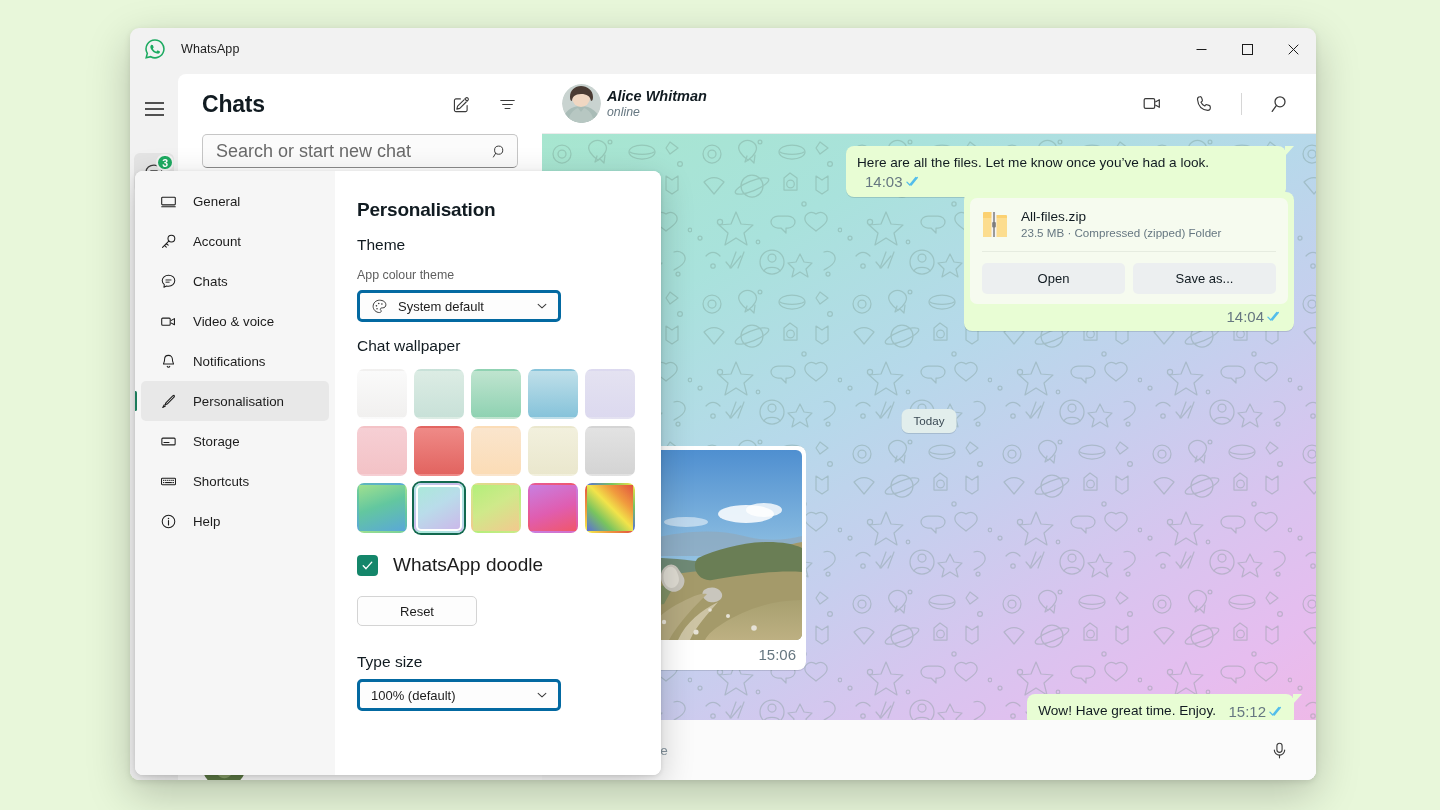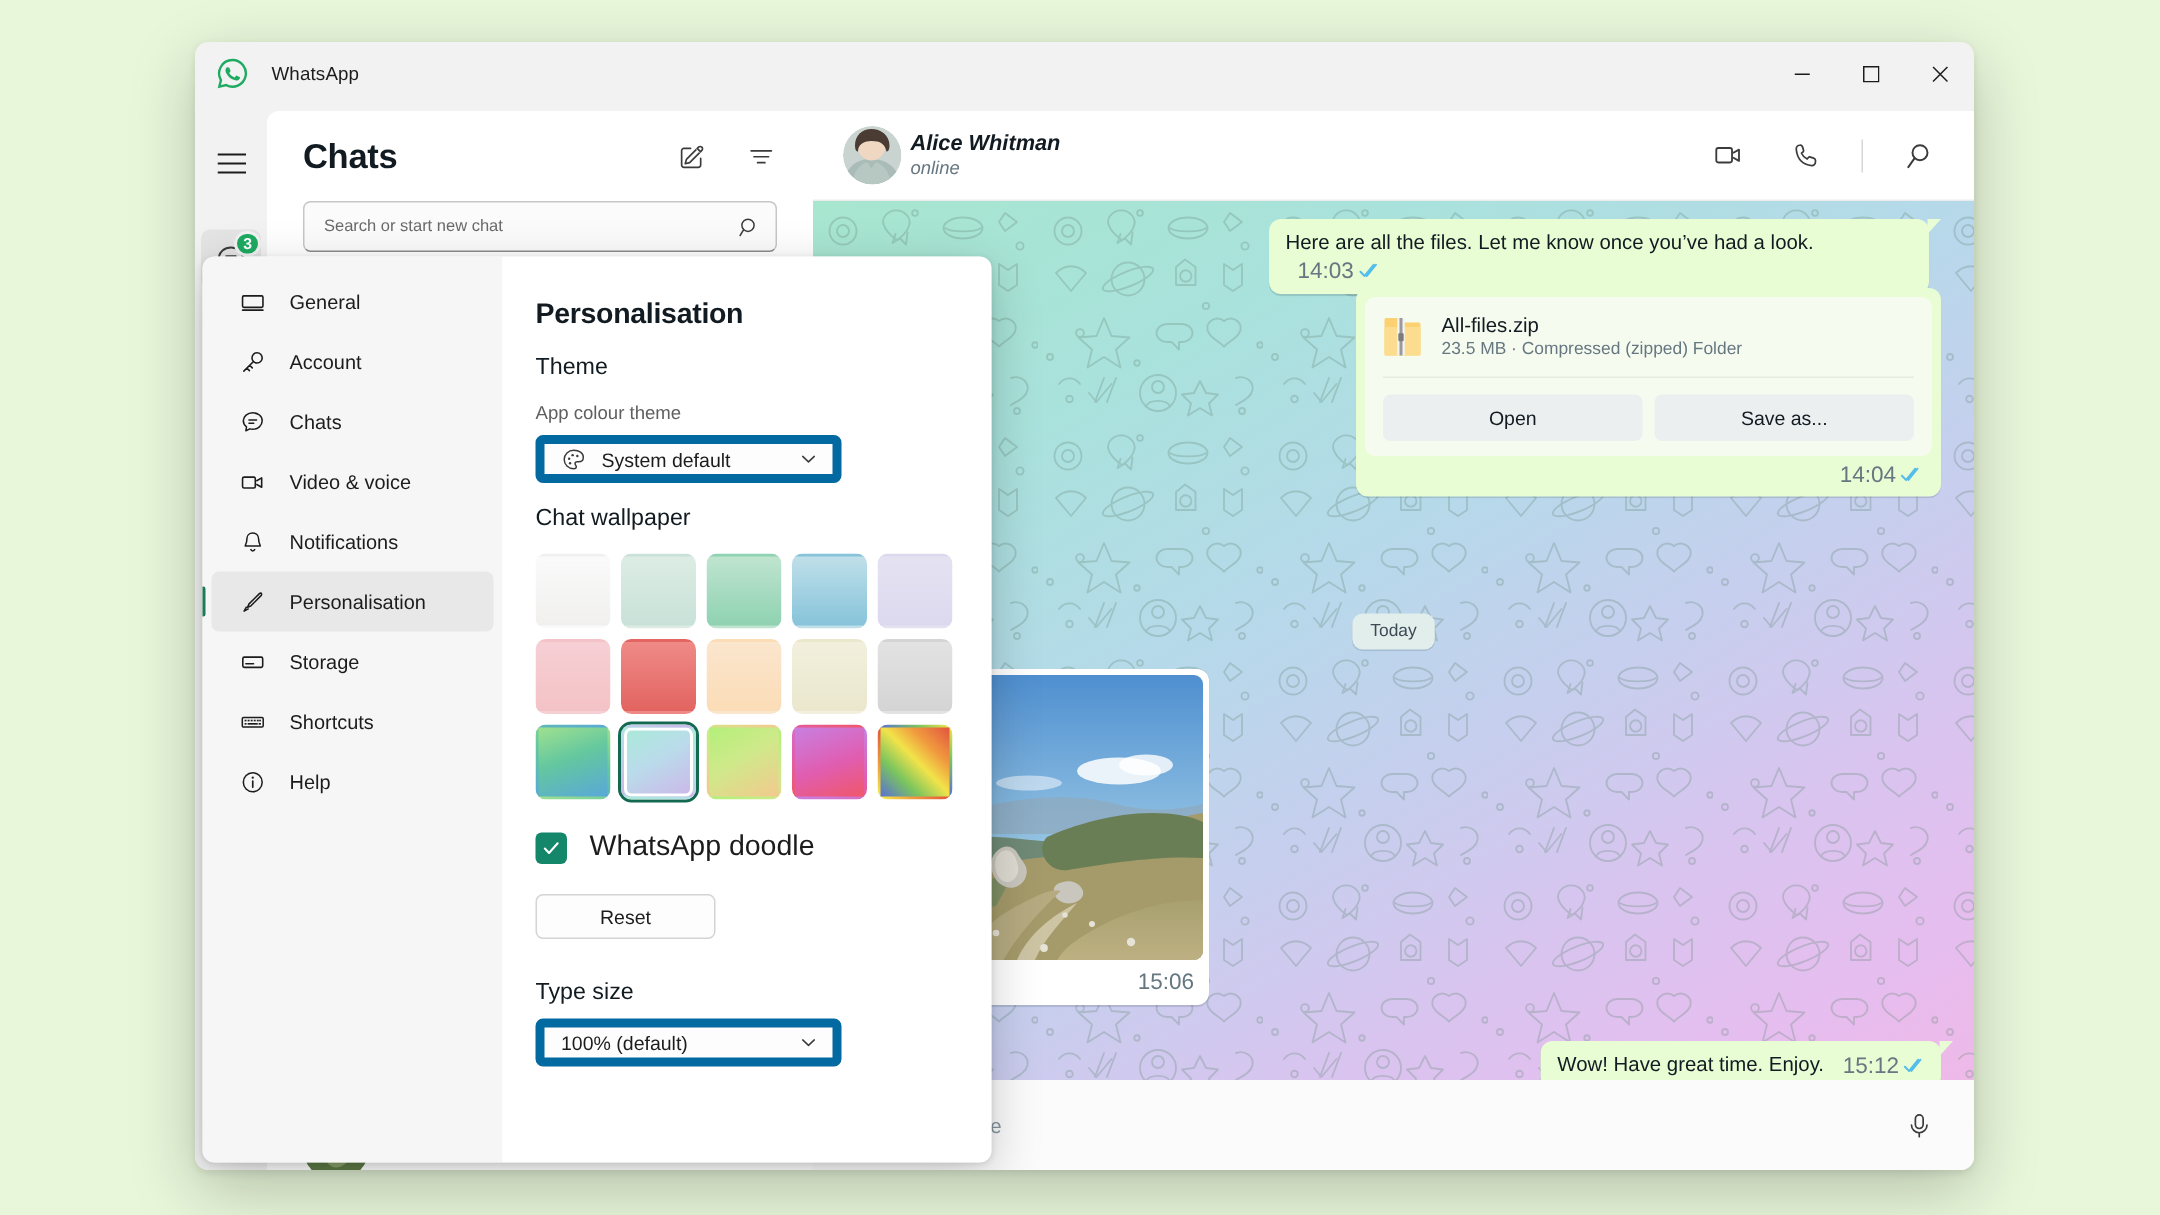--- a/index.html
+++ b/index.html
@@ -82,21 +82,21 @@
   .hdr-icon-btn { width: 30px; height: 30px; display:flex; align-items:center; justify-content:center; border-radius:5px; }
 
   #search-wrap { padding: 0 24px; }
   #search-box {
     height: 34px; border: 1px solid #c6c6c6; border-bottom-color: #8a8a8a;
     border-radius: 5px; background: #fbfbfb;
     display: flex; align-items: center; padding: 0 10px 0 13px;
   }
   #search-input {
     border: none; outline: none; background: transparent;
-    font-family: inherit; font-size: 11px; color: #3a3a3a; flex: 1;
+    font-family: inherit; font-size: 18px; color: #3a3a3a; flex: 1;
   }
   #search-input::placeholder { color: #6a6a6a; }
 
   
   #chat-rows { margin-top: 10px; }
   .chat-row {
     height: 64px; display: flex; align-items: center; padding: 0 18px 0 24px; gap: 13px;
   }
   .c-avatar {
     width: 44px; height: 44px; border-radius: 50%; flex: none; overflow: hidden;
@@ -163,21 +163,21 @@
   }
   .msg-text { font-size: 13.6px; color: #111b21; line-height: 18px; }
   .meta {
     display: inline-flex; align-items: center; gap: 3px;
     font-size: 15px; color: #667781; margin-left: 8px;
     vertical-align: bottom;
   }
   .ticks { color: #53bdeb; font-size: 12px; line-height: 1; }
 
   
-  #file-bubble { padding: 6px 6px 4px 6px; width: 390px; }
+  #file-bubble { padding: 6px 6px 4px 6px; width: 330px; }
   #file-card { background: #f6fbef; border-radius: 7px; padding: 11px 12px 10px 12px; }
   #file-top { display: flex; align-items: center; gap: 13px; }
   #file-name { font-size: 13.6px; color: #111b21; }
   #file-sub { font-size: 11.6px; color: #667781; margin-top: 2px; }
   #file-btns { display: flex; gap: 8px; margin-top: 12px; padding-top: 11px; border-top: 1px solid #e6ece0; }
   .file-btn {
     flex: 1; height: 31px; background: #eceff0; border: none; border-radius: 5px;
     font-family: inherit; font-size: 13px; color: #111b21; cursor: default;
   }
   #file-meta { text-align: right; padding: 3px 6px 2px 0; }
@@ -234,21 +234,21 @@
 
   #settings-content {
     flex: 1; padding: 28px 26px 0 22px; background: #fff;
     overflow: hidden; position: relative;
   }
   #panel-title { font-size: 19px; font-weight: bold; color: #111b21; letter-spacing: -.2px;}
   .section-title { font-size: 15.5px; color: #111b21; margin-top: 15px; }
   .field-label { font-size: 12.4px; color: #5f5f5f; margin-top: 14px; }
   .dropdown {
     margin-top: 8px; width: 204px; height: 32px;
-    border: 6px solid #0369a1; border-radius: 5px; background: #fdfdfd;
+    border: 3px solid #0369a1; border-radius: 5px; background: #fdfdfd;
     display: flex; align-items: center; padding: 0 10px 0 11px; gap: 10px;
   }
   .dd-text { font-size: 13px; color: #1c1c1c; flex: 1; }
 
   #swatch-grid {
     margin-top: 14px;
     display: grid; grid-template-columns: repeat(5, 50px); gap: 7px;
   }
   .swatch {
     width: 50px; height: 50px; border-radius: 7px;

